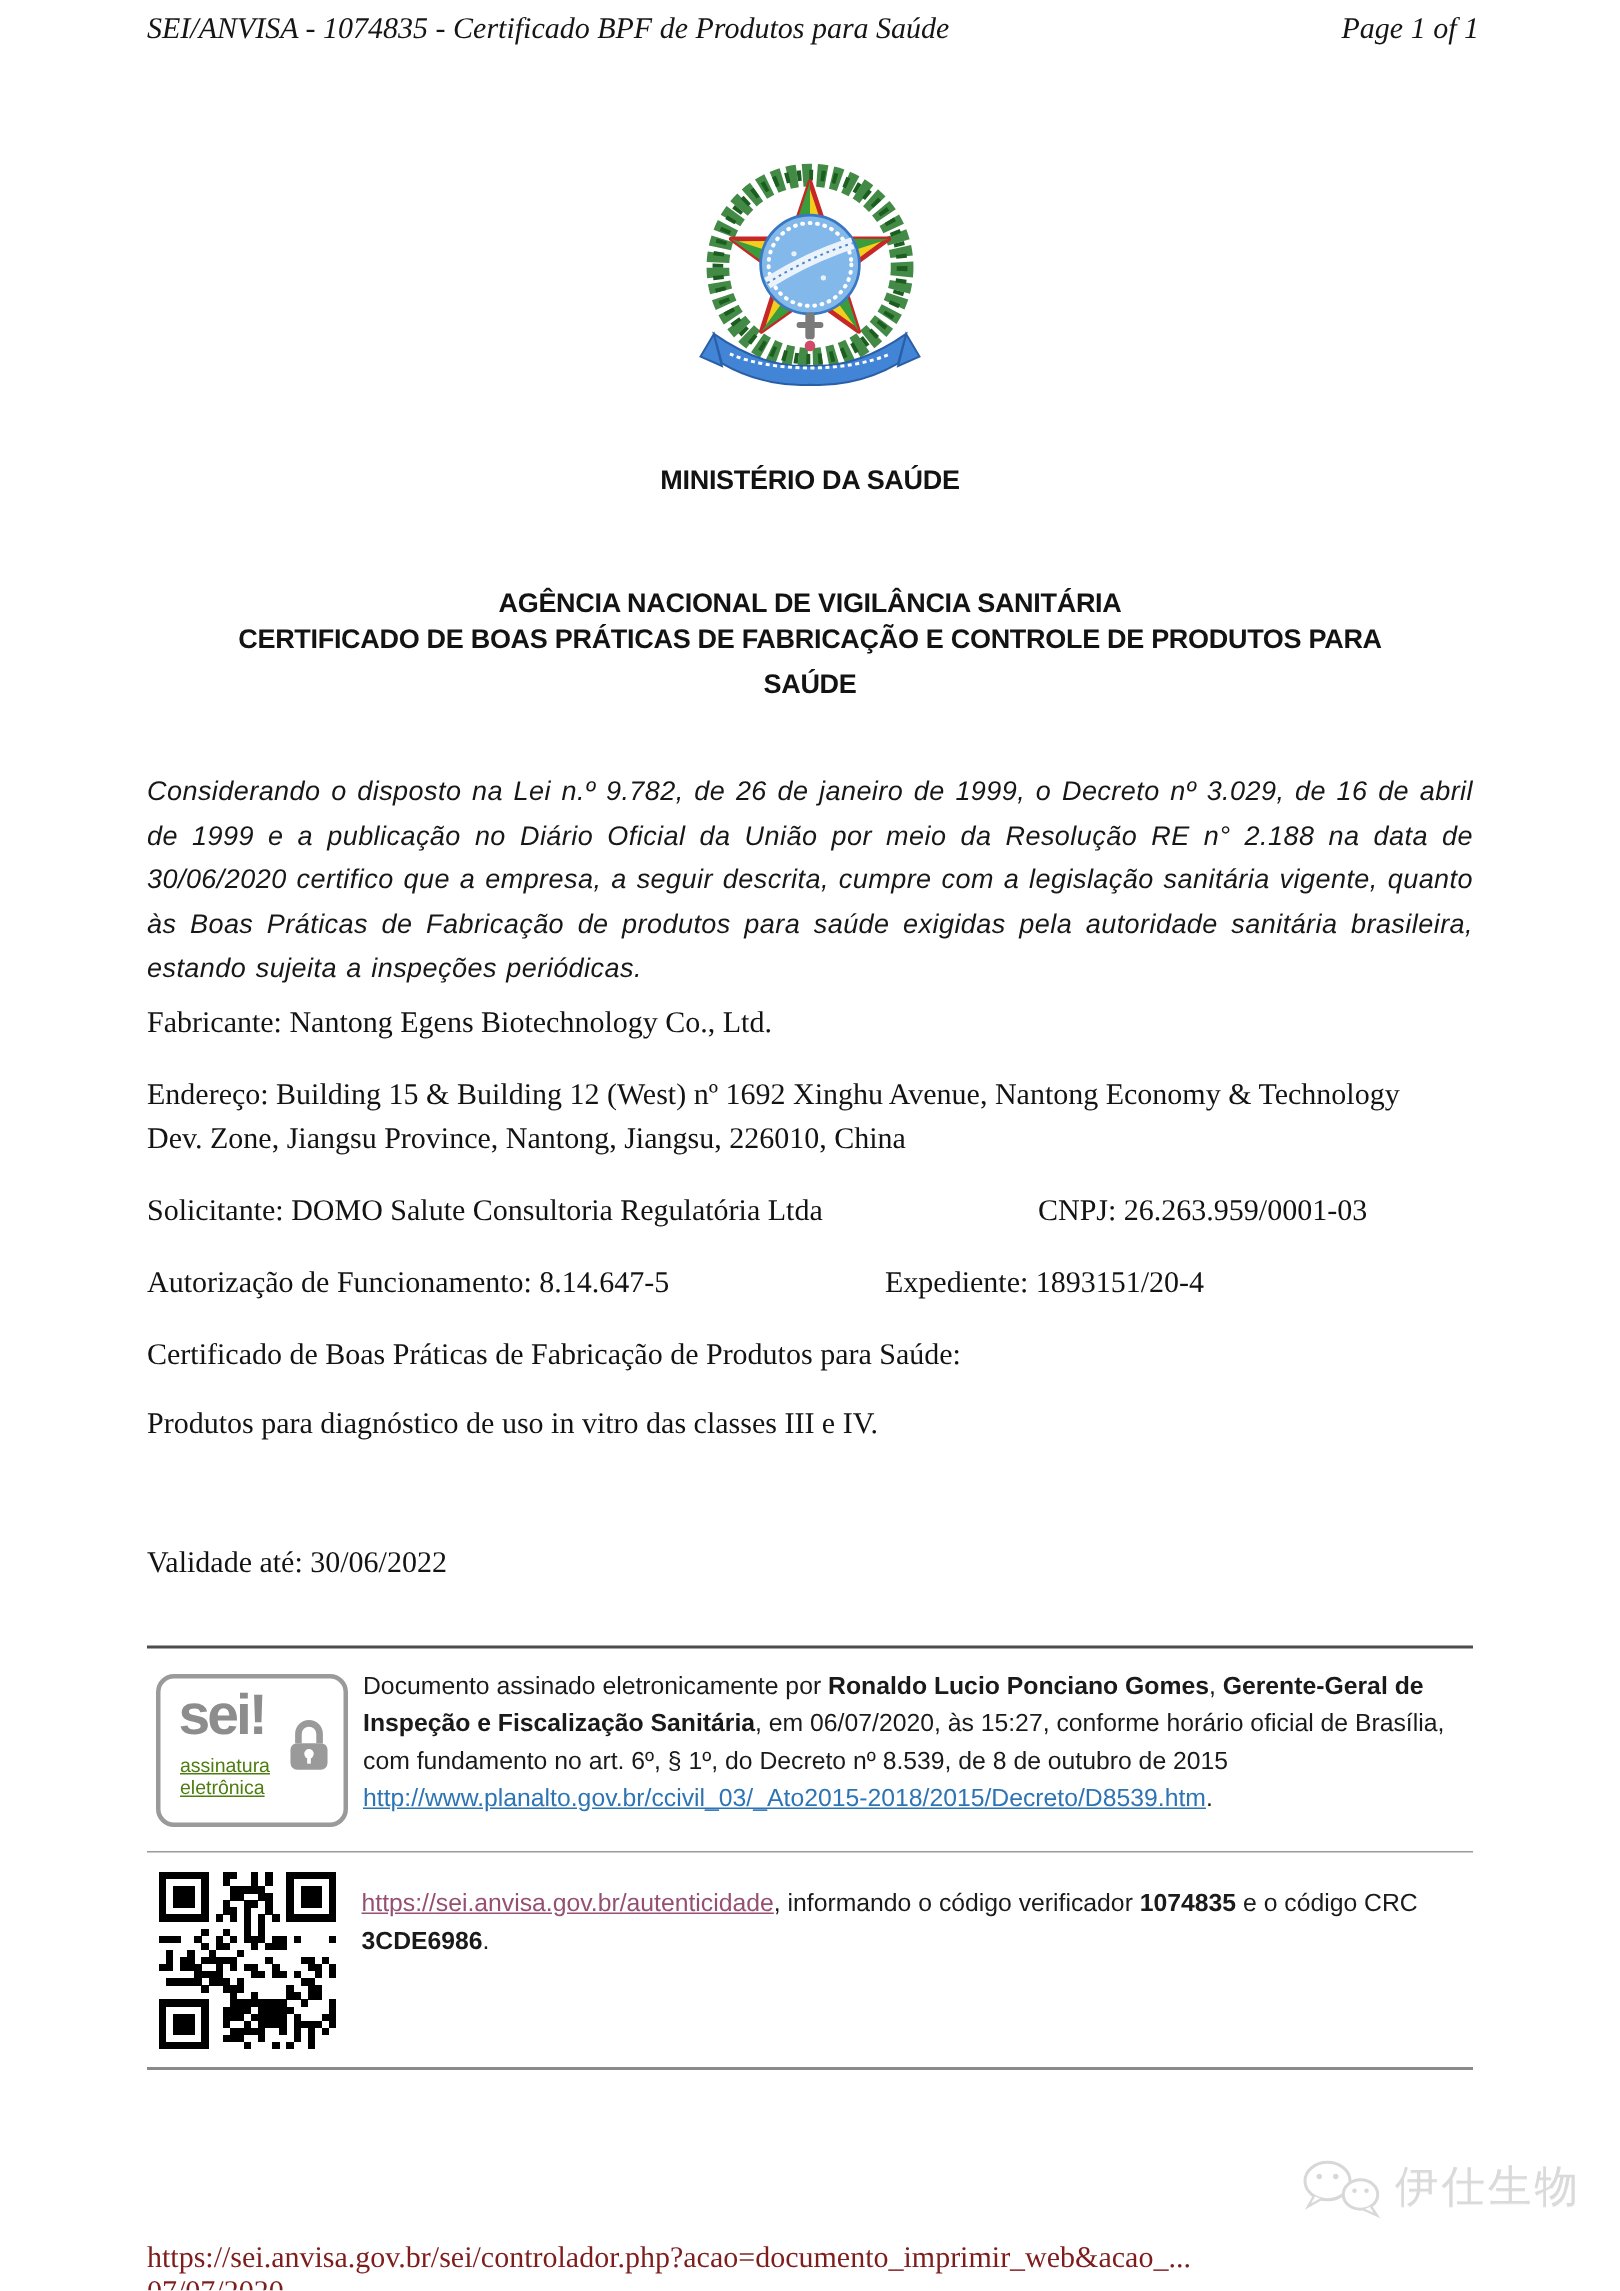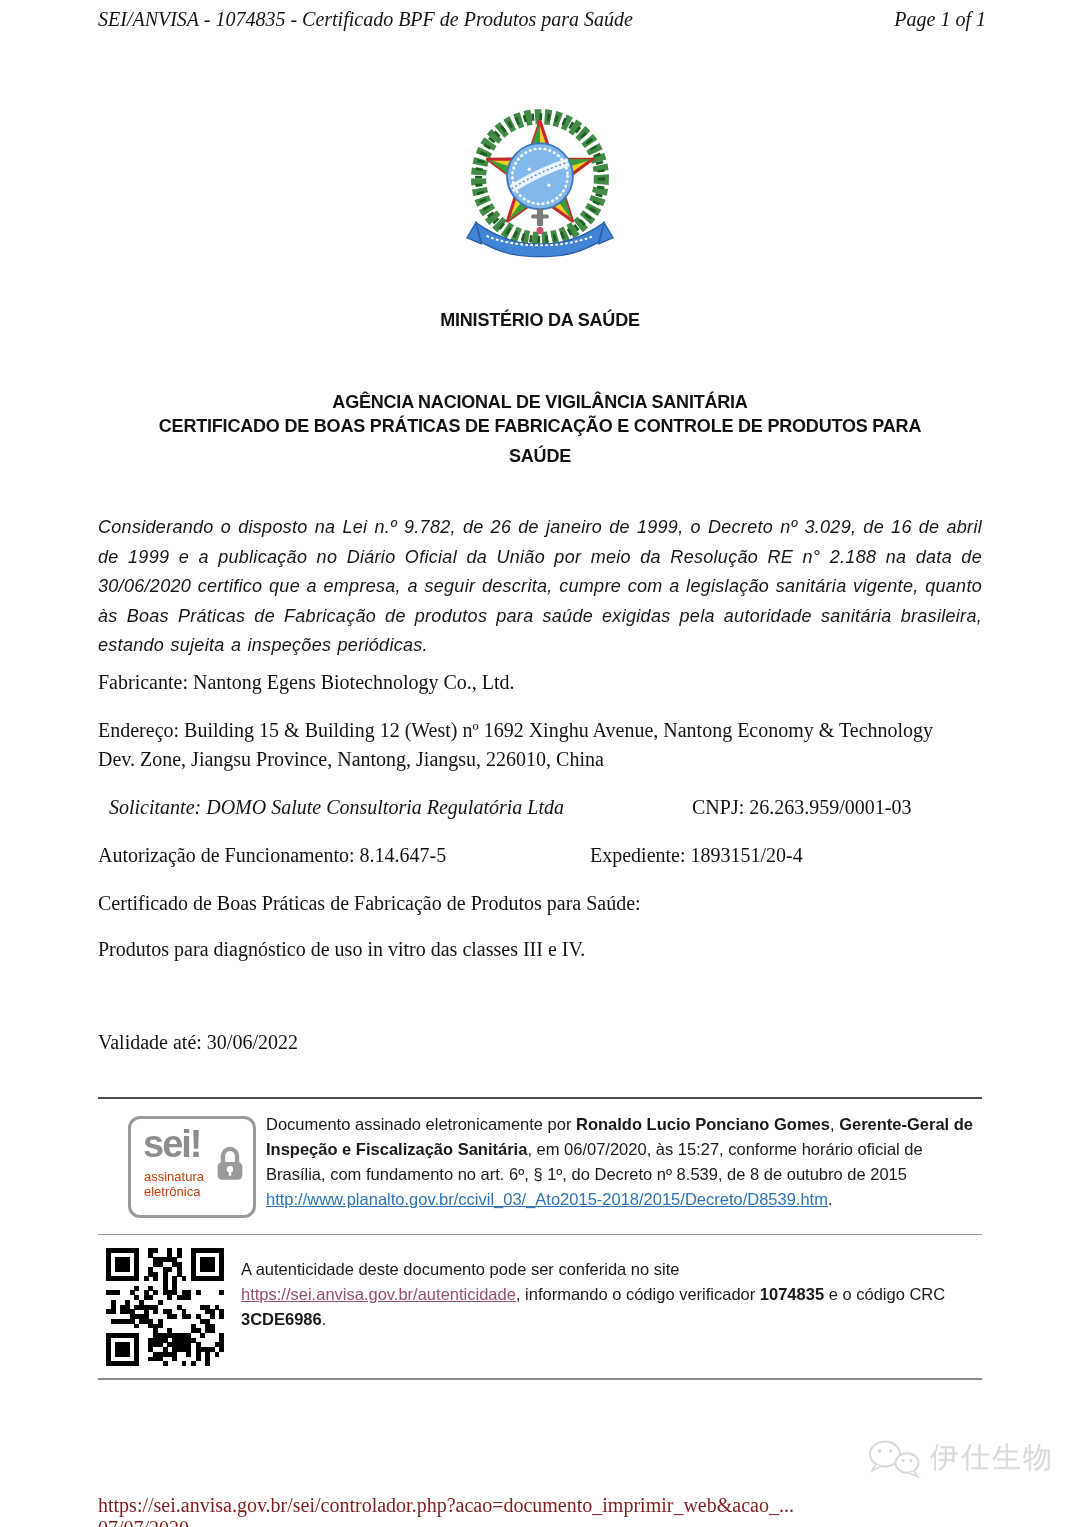--- a/index.html
+++ b/index.html
@@ -38,25 +38,25 @@
   .row2{display:flex;border-bottom:2px solid #8a8a8a;padding:13px 0 12px 8px;min-height:110px;}
   .sig-text{font-family:"Liberation Sans", sans-serif;font-size:16.5px;line-height:25px;color:#1a1a1a;}
   .sig-cell{margin-left:10px;width:730px;}
   .ver-cell{margin-left:17px;width:712px;padding-top:9px;}
   .sig-text b{font-weight:700;}
   .link-blue{color:#2E74B5;text-decoration:underline;cursor:pointer;}
   .link-purple{color:#954F72;text-decoration:underline;cursor:pointer;}
 
   
   .seibox{width:122px;height:96px;border:3px solid #9a9a9a;border-radius:12px;position:relative;
-          flex:none;margin-top:4px;background:#fff;margin-left:24px;}
+          flex:none;margin-top:4px;background:#fff;}
   .seiword{position:absolute;top:6px;left:12px;font-family:"Liberation Sans", sans-serif;
            font-weight:700;font-size:38px;letter-spacing:-2px;color:#8d8d8d;line-height:38px;}
   .seicap{position:absolute;top:50px;left:13px;font-family:"Liberation Sans", sans-serif;
-          font-size:13px;line-height:15px;color:#c2410c;}
+          font-size:13px;line-height:15px;color:#4d7c0f;text-decoration:underline;}
   .seilock{position:absolute;top:24px;right:8px;}
 
   
   .qrbox{width:118px;height:118px;flex:none;}
   .qrbox svg{width:118px;height:118px;display:block;fill:#000;}
 
   
   .wm{position:absolute;top:1438px;right:26px;display:flex;gap:7px;}
   .wm-text{font-family:"Liberation Sans", sans-serif;font-size:29px;color:#dadada;
            text-shadow:0 1px 0 #f2f2f2;letter-spacing:2px;}
@@ -108,21 +108,21 @@
   <div class="title t-ag">AGÊNCIA NACIONAL DE VIGILÂNCIA SANITÁRIA</div>
   <div class="title t-c1">CERTIFICADO DE BOAS PRÁTICAS DE FABRICAÇÃO E CONTROLE DE PRODUTOS PARA</div>
   <div class="title t-c2">SAÚDE</div>
 
   <div class="preamble">Considerando o disposto na Lei n.º 9.782, de 26 de janeiro de 1999, o Decreto nº 3.029, de 16 de abril de 1999 e a publicação no Diário Oficial da União por meio da Resolução RE n° 2.188 na data de 30/06/2020 certifico que a empresa, a seguir descrita, cumpre com a legislação sanitária vigente, quanto às Boas Práticas de Fabricação de produtos para saúde exigidas pela autoridade sanitária brasileira, estando sujeita a inspeções periódicas.</div>
 
   <div class="bl b-fab">Fabricante: Nantong Egens Biotechnology Co., Ltd.</div>
   <div class="bl b-end">Endereço: Building 15 &amp; Building 12 (West) nº 1692 Xinghu Avenue, Nantong Economy &amp; Technology Dev. Zone, Jiangsu Province, Nantong, Jiangsu, 226010, China</div>
 
   <div class="bl b-sol">
-    <span class="pos" style="left:11px;font-style:italic;">Solicitante: DOMO Salute Consultoria Regulatória Ltda</span>
+    <span class="pos" style="left:0;">Solicitante: DOMO Salute Consultoria Regulatória Ltda</span>
     <span class="pos" style="left:582px;margin-left:12px;">CNPJ: 26.263.959/0001-03</span>
   </div>
 
   <div class="bl b-aut">
     <span class="pos" style="left:0;">Autorização de Funcionamento: 8.14.647-5</span>
     <span class="pos" style="left:492px;">Expediente: 1893151/20-4</span>
   </div>
 
   <div class="bl b-cert">Certificado de Boas Práticas de Fabricação de Produtos para Saúde:</div>
   <div class="bl b-prod">Produtos para diagnóstico de uso in vitro das classes III e IV.</div>
@@ -427,21 +427,20 @@
             <rect x="14" y="23" width="1.04" height="1.04"></rect>
             <rect x="19" y="23" width="1.04" height="1.04"></rect>
             <rect x="21" y="23" width="1.04" height="1.04"></rect>
             <rect x="12" y="24" width="1.04" height="1.04"></rect>
             <rect x="16" y="24" width="1.04" height="1.04"></rect>
             <rect x="18" y="24" width="1.04" height="1.04"></rect>
             <rect x="21" y="24" width="1.04" height="1.04"></rect>
           </svg>
       </div>
       <div class="sig-text ver-cell">
-        <div>A autenticidade deste documento pode ser conferida no site</div>
         <div>
           <a class="link-purple">https://sei.anvisa.gov.br/autenticidade</a><span>, informando o código verificador </span><b>1074835</b><span> e o </span><span>código CRC </span><b>3CDE6986</b><span>.</span>
         </div>
       </div>
     </div>
 
   </div>
 
   <div class="wm">
     <svg width="58" height="42" viewBox="0 0 58 42">

